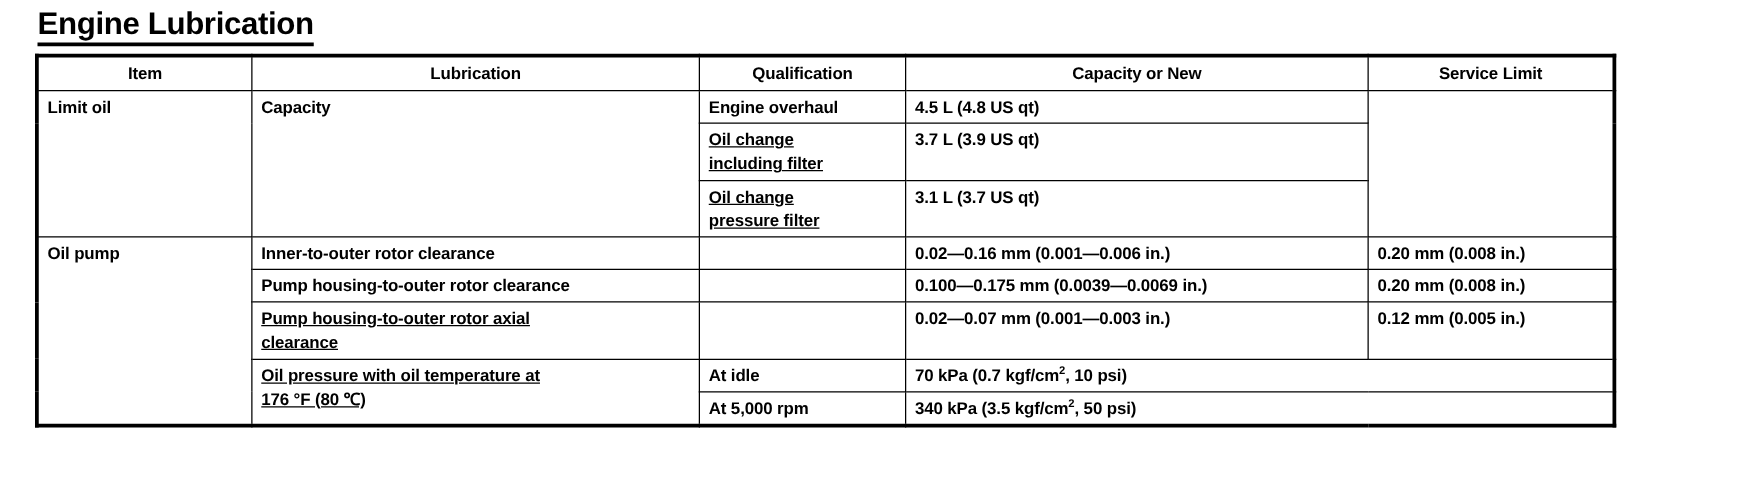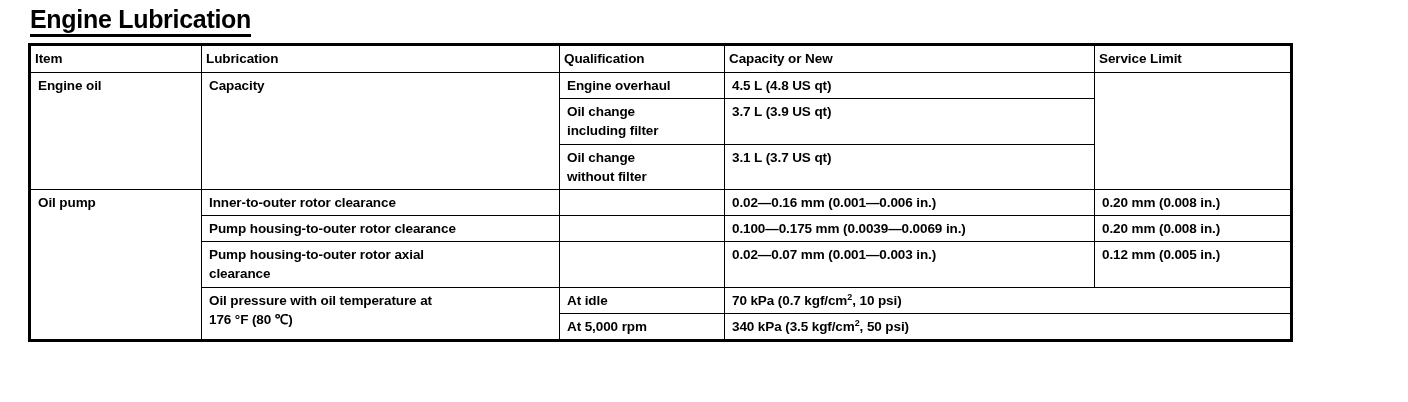--- a/index.html
+++ b/index.html
@@ -47,30 +47,30 @@
   table.spec th, table.spec td {
     border: 1.5px solid #000;
     font-size: 13.5px;
     font-weight: bold;
     padding: 3px 6px 3px 7px;
     vertical-align: top;
     line-height: 1.42;
     letter-spacing: -0.1px;
   }
   table.spec thead th {
-    text-align: left;
+    text-align: center;
     padding: 3px 4px 4px 4px;
     vertical-align: middle;
     height: 19px;
   }
   td.val, td.qual {
     white-space: nowrap;
   }
   td.blank { }
-  .cell-lines > div { display: block; }
+  .cell-lines > div { display: block; text-decoration: underline; }
   .nowrapcell { white-space: nowrap; }
   sup { font-size: 9px; vertical-align: super; line-height: 0; }
 </style>
 </head>
 <body>
 
 <div class="page">
 
   <div class="doc-title">Engine Lubrication</div>
 
@@ -87,39 +87,39 @@
         <th>Item</th>
         <th>Lubrication</th>
         <th>Qualification</th>
         <th>Capacity or New</th>
         <th>Service Limit</th>
       </tr>
     </thead>
     <tbody>
 
       <tr>
-        <td rowspan="3">Engine oil</td>
+        <td rowspan="3">Limit oil</td>
         <td rowspan="3">Capacity</td>
         <td class="qual">Engine overhaul</td>
         <td class="val">4.5 L (4.8 US qt)</td>
         <td class="blank" rowspan="3"></td>
       </tr>
 
       <tr>
         <td class="qual cell-lines">
           <div>Oil change</div>
           <div>including filter</div>
         </td>
         <td class="val">3.7 L (3.9 US qt)</td>
       </tr>
 
       <tr>
         <td class="qual cell-lines">
           <div>Oil change</div>
-          <div>without filter</div>
+          <div>pressure filter</div>
         </td>
         <td class="val">3.1 L (3.7 US qt)</td>
       </tr>
 
       <tr>
         <td rowspan="5">Oil pump</td>
         <td>Inner-to-outer rotor clearance</td>
         <td class="blank"></td>
         <td class="val">0.02—0.16 mm (0.001—0.006 in.)</td>
         <td class="val">0.20 mm (0.008 in.)</td>

